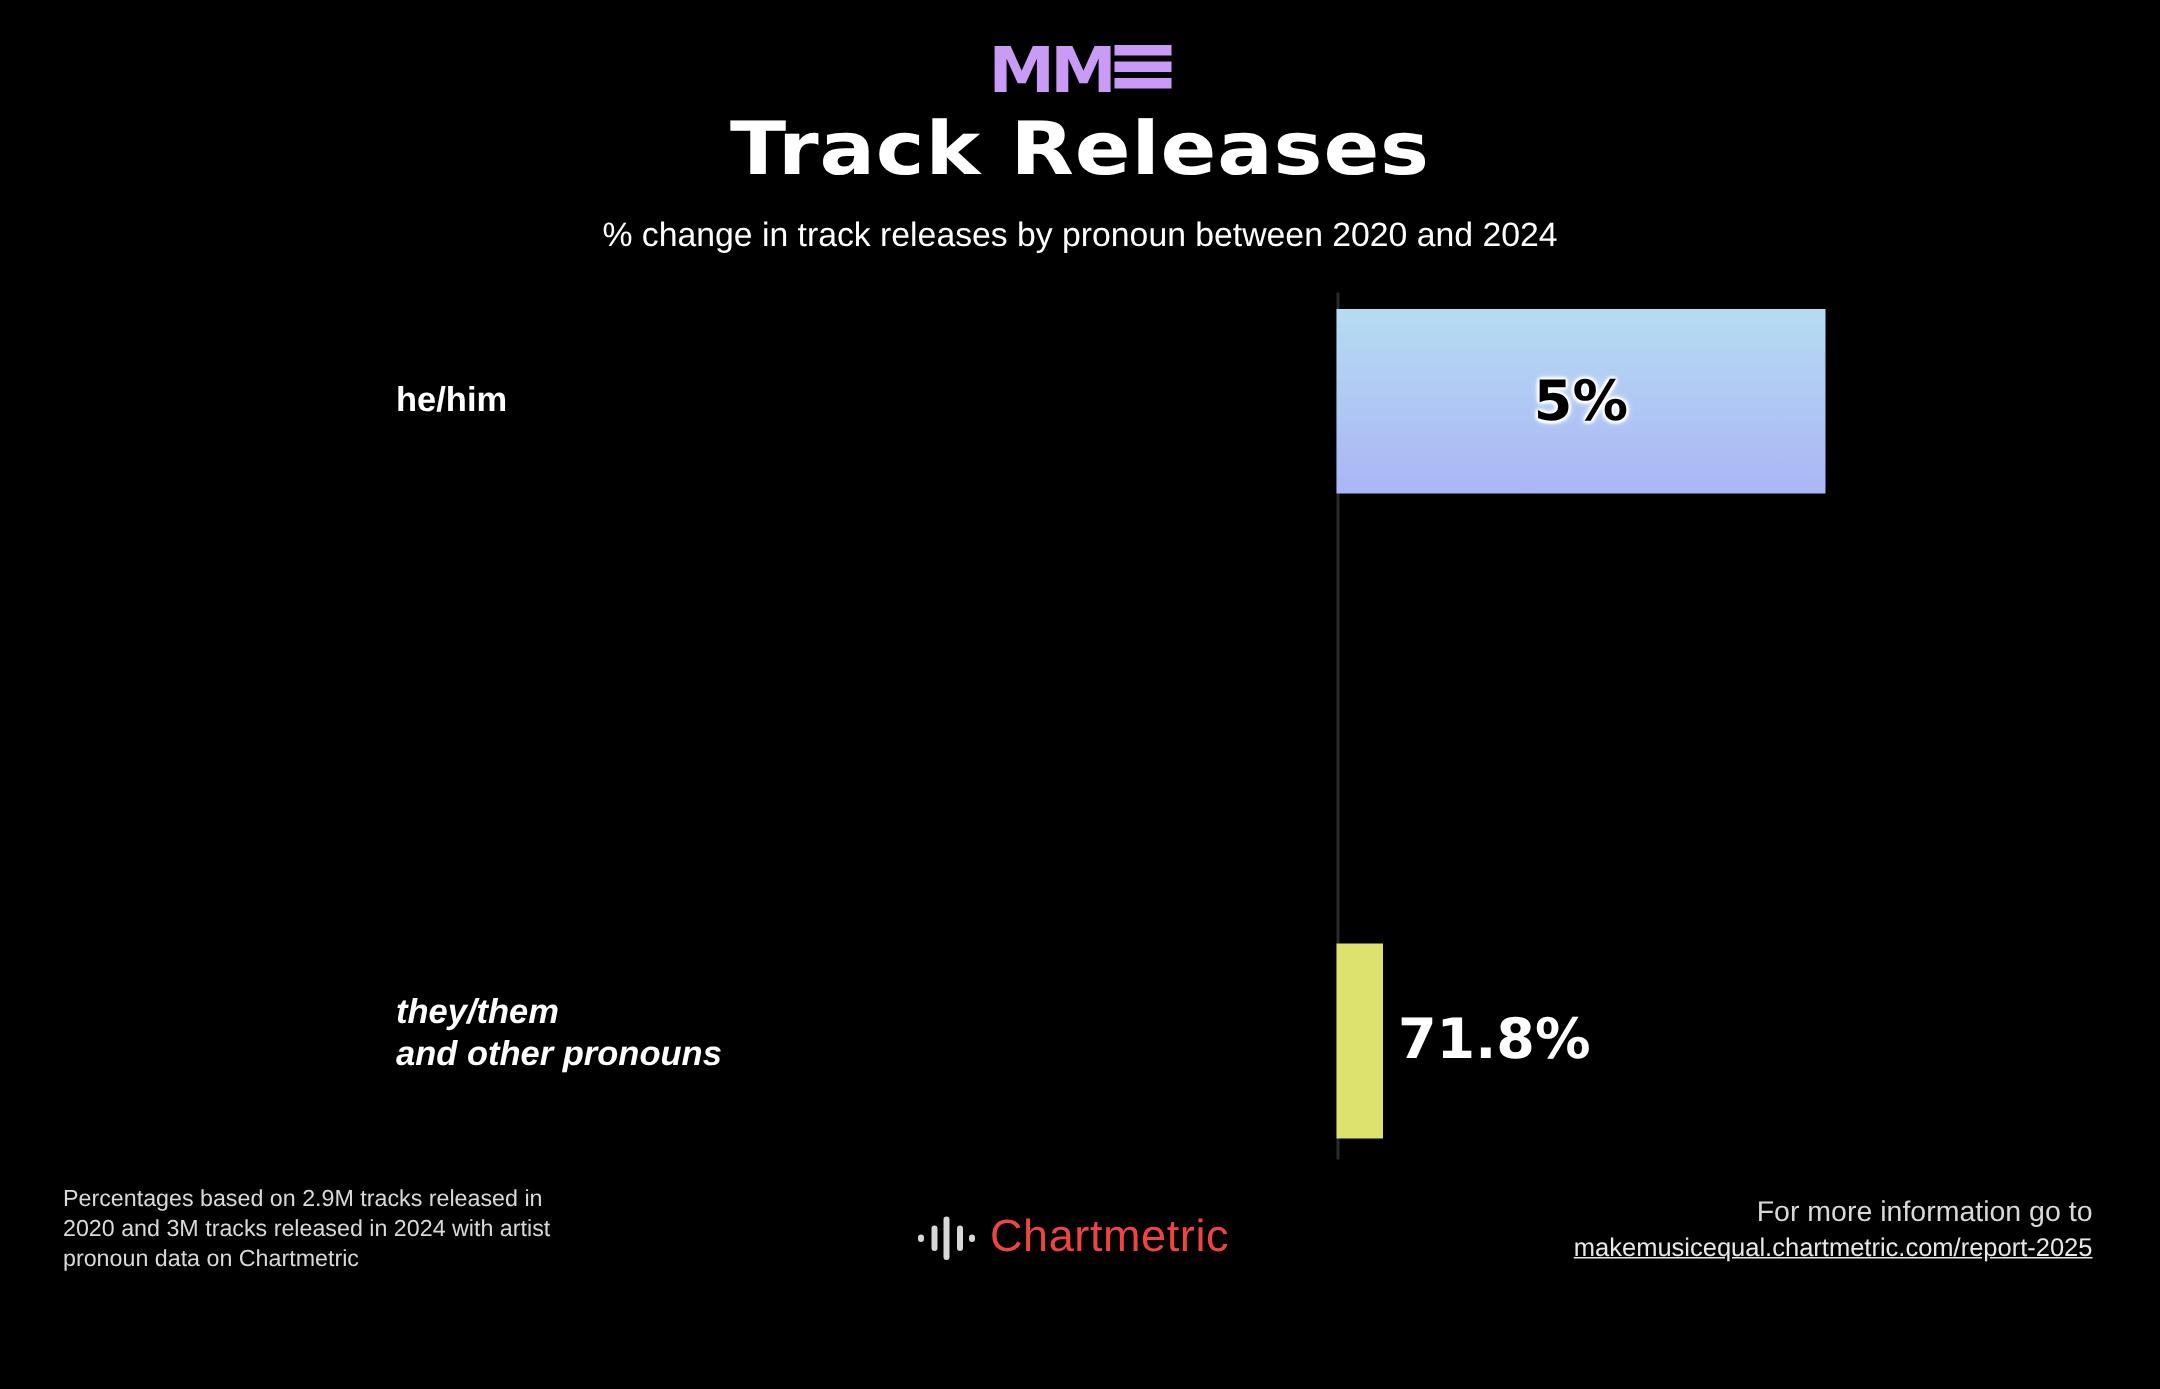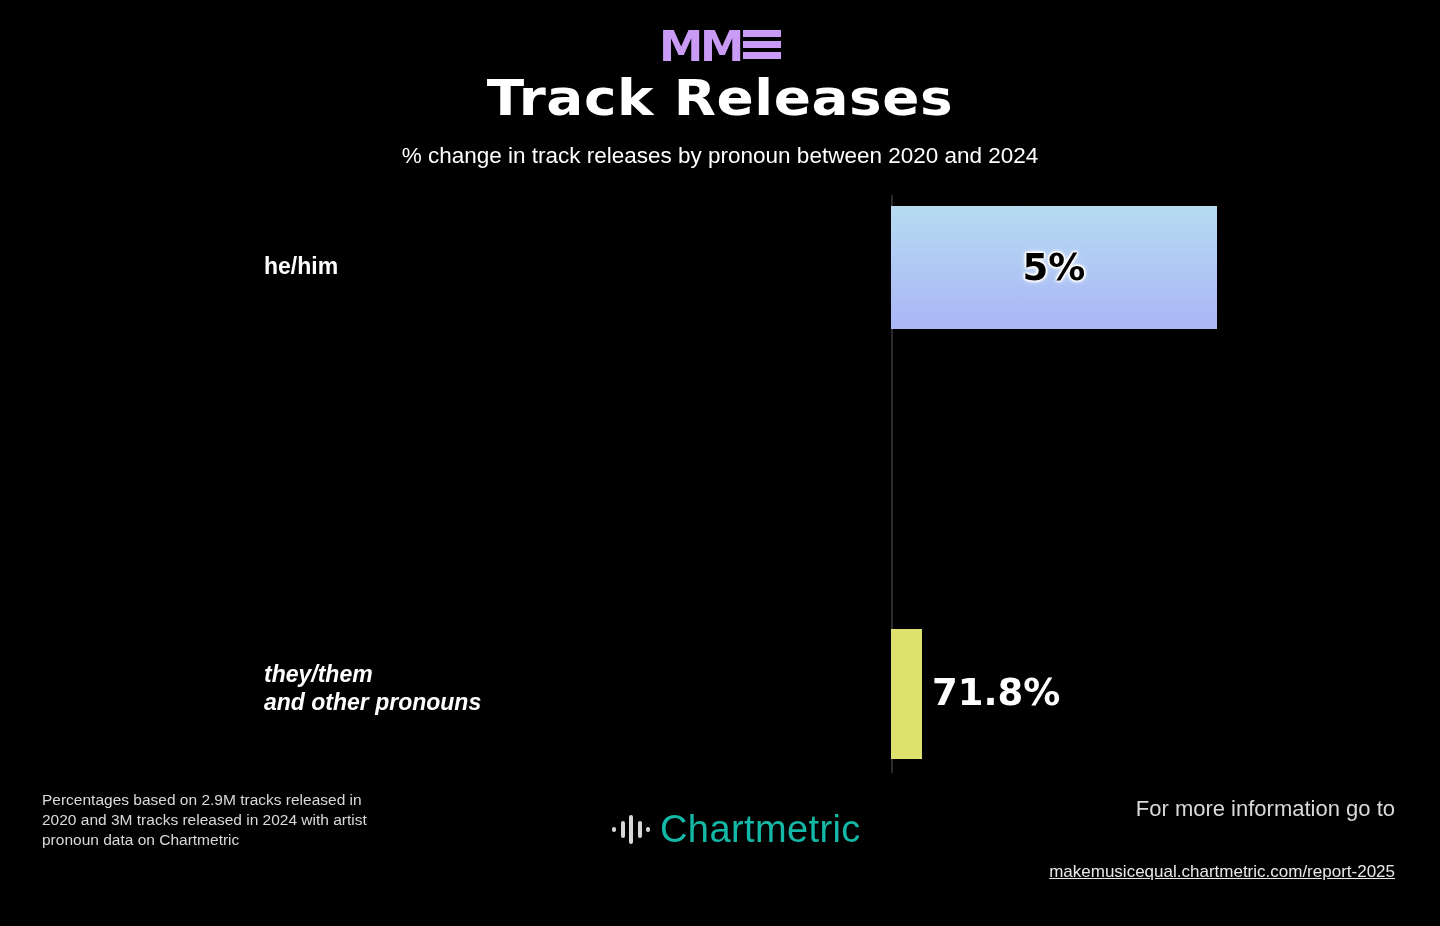--- a/index.html
+++ b/index.html
@@ -184,46 +184,45 @@
   }
   .wave i:nth-child(1) { height: 5px; }
   .wave i:nth-child(2) { height: 17px; }
   .wave i:nth-child(3) { height: 29px; }
   .wave i:nth-child(4) { height: 17px; }
   .wave i:nth-child(5) { height: 5px; }
 
   .chartmetric-word {
     font-family: "Liberation Sans", sans-serif;
     font-weight: 400;
-    font-size: 38px;
+    font-size: 30px;
     line-height: 1;
     letter-spacing: 0.4px;
-    color: #14b8a6;
+    color: #ef4444;
   }
 
   .more-info {
     position: absolute;
     right: 45px;
     top: 8px;
     text-align: right;
   }
   .more-info-line {
     font-family: "Liberation Sans", sans-serif;
-    font-size: 22px;
+    font-size: 19px;
     line-height: 22px;
     color: #d9d9d9;
   }
   .more-info-link {
     font-family: "Liberation Sans", sans-serif;
     font-size: 17px;
     line-height: 24px;
     color: #e8e8e8;
     text-decoration: underline;
     display: block;
-    margin-top: 40px;
   }
 </style>
 </head>
 <body>
 
 <div class="header">
 
   <div class="logo-mme">
     <span class="logo-mm">MM</span>
     <span class="logo-e">

